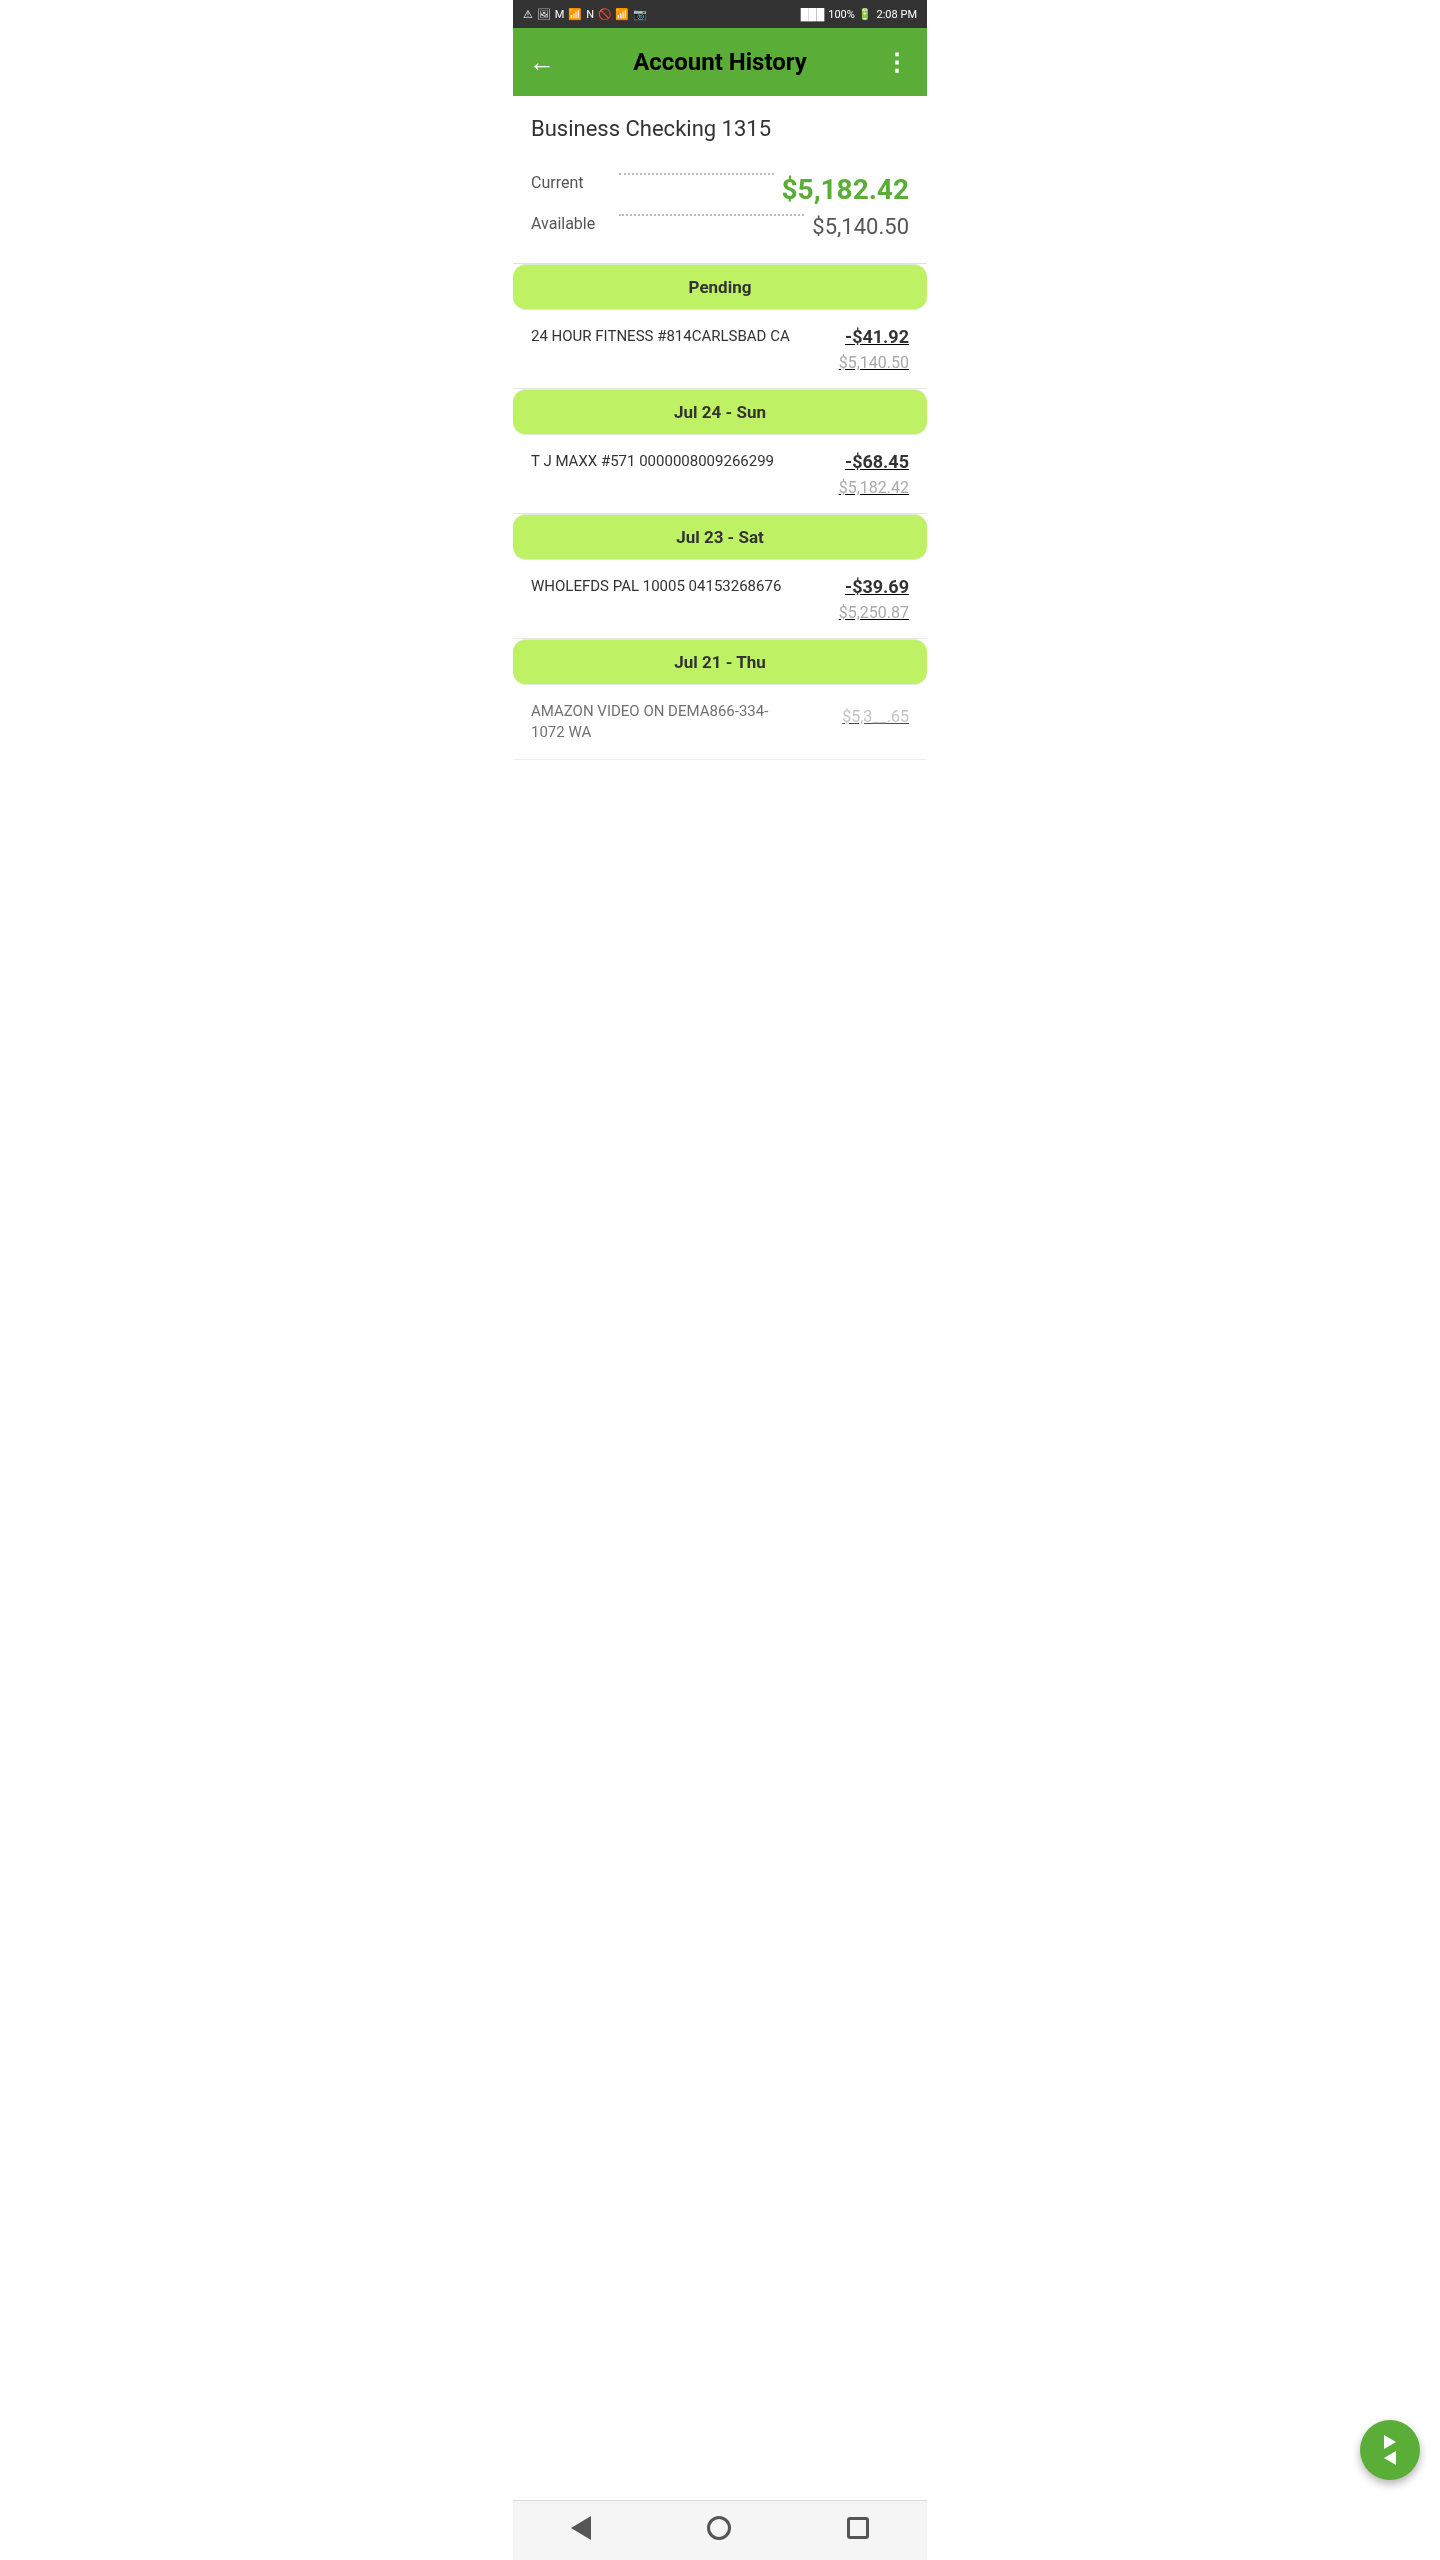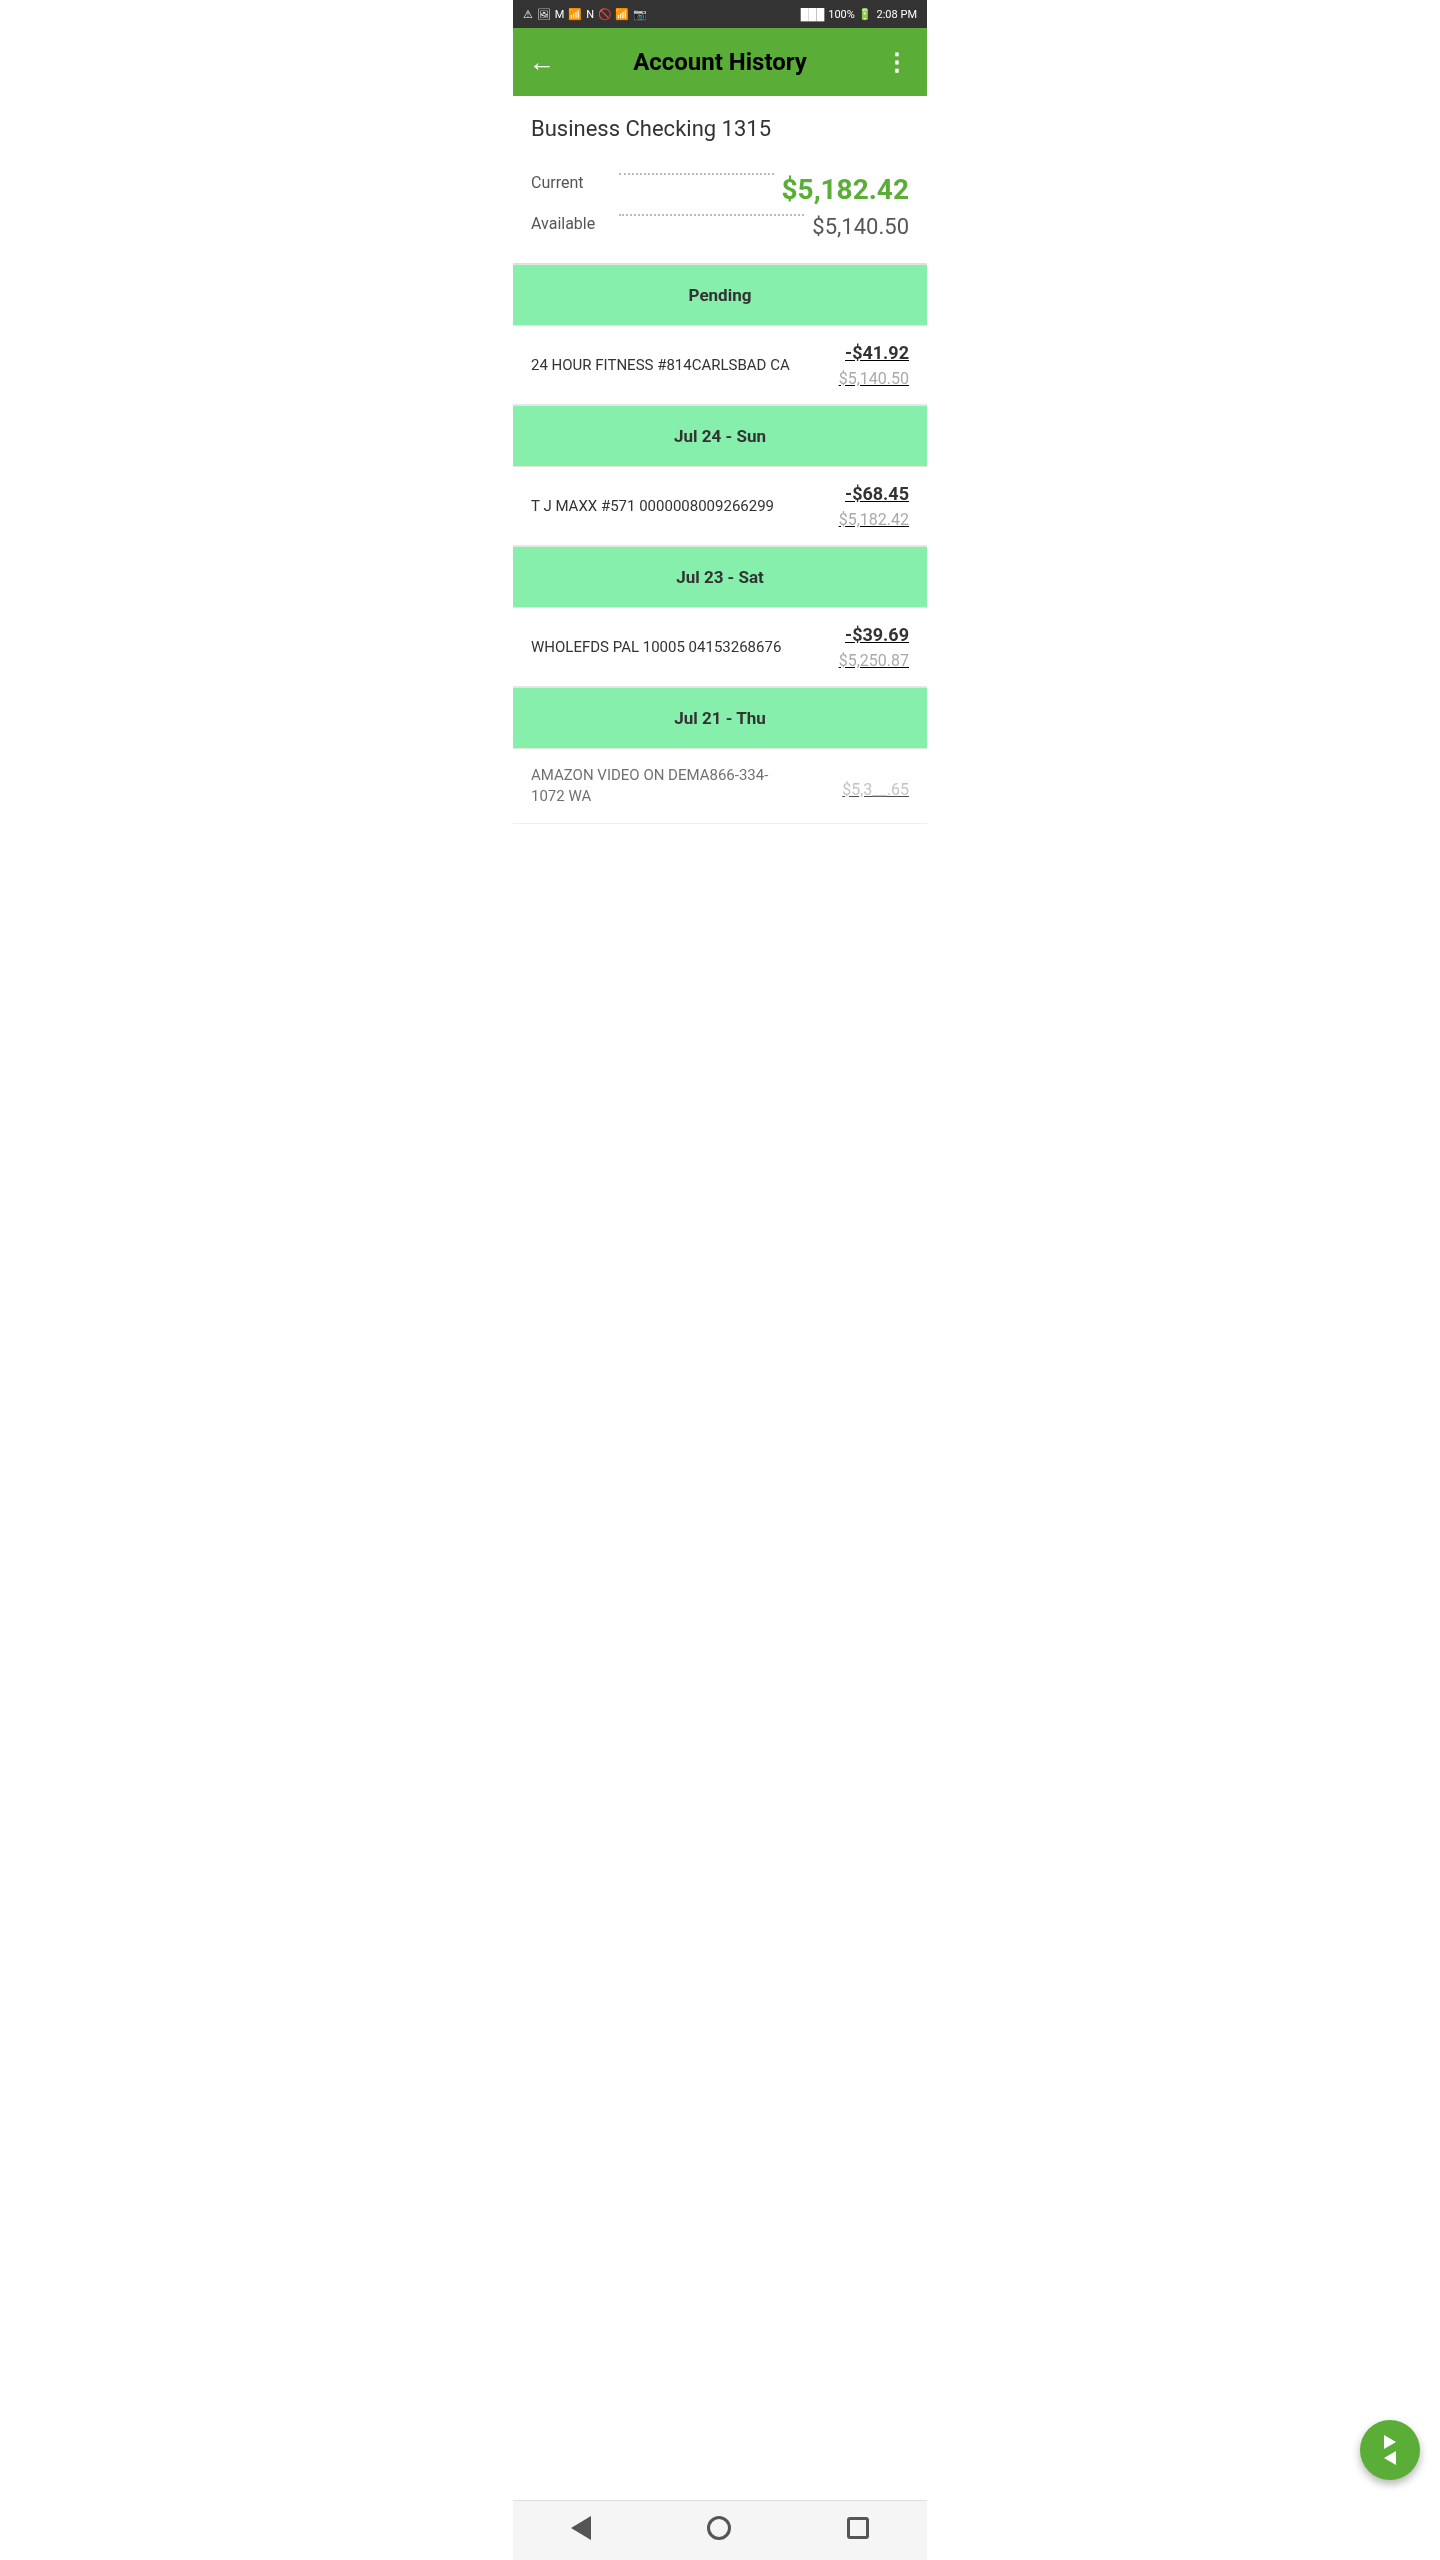--- a/index.html
+++ b/index.html
@@ -102,36 +102,37 @@
       font-weight: bold;
       color: #5aad37;
     }
     .balance-amount-secondary {
       font-size: 22px;
       color: #555;
     }
 
     
     .section-header {
-      background: #86efac;
-      padding: 20px 0;
+      background: #bef264;
+      padding: 12px 0;
       text-align: center;
       font-size: 17px;
       font-weight: bold;
       color: #333;
       border-top: 1px solid #dde8d5;
       border-bottom: 1px solid #dde8d5;
+      border-radius: 13px;
     }
 
     
     .transaction-row {
       padding: 16px 18px;
       border-bottom: 1px solid #e8e8e8;
       display: flex;
-      align-items: center;
+      align-items: flex-start;
       justify-content: space-between;
     }
     .transaction-desc {
       font-size: 15px;
       color: #333;
       flex: 1;
       padding-right: 12px;
       line-height: 1.4;
     }
     .transaction-amounts {

